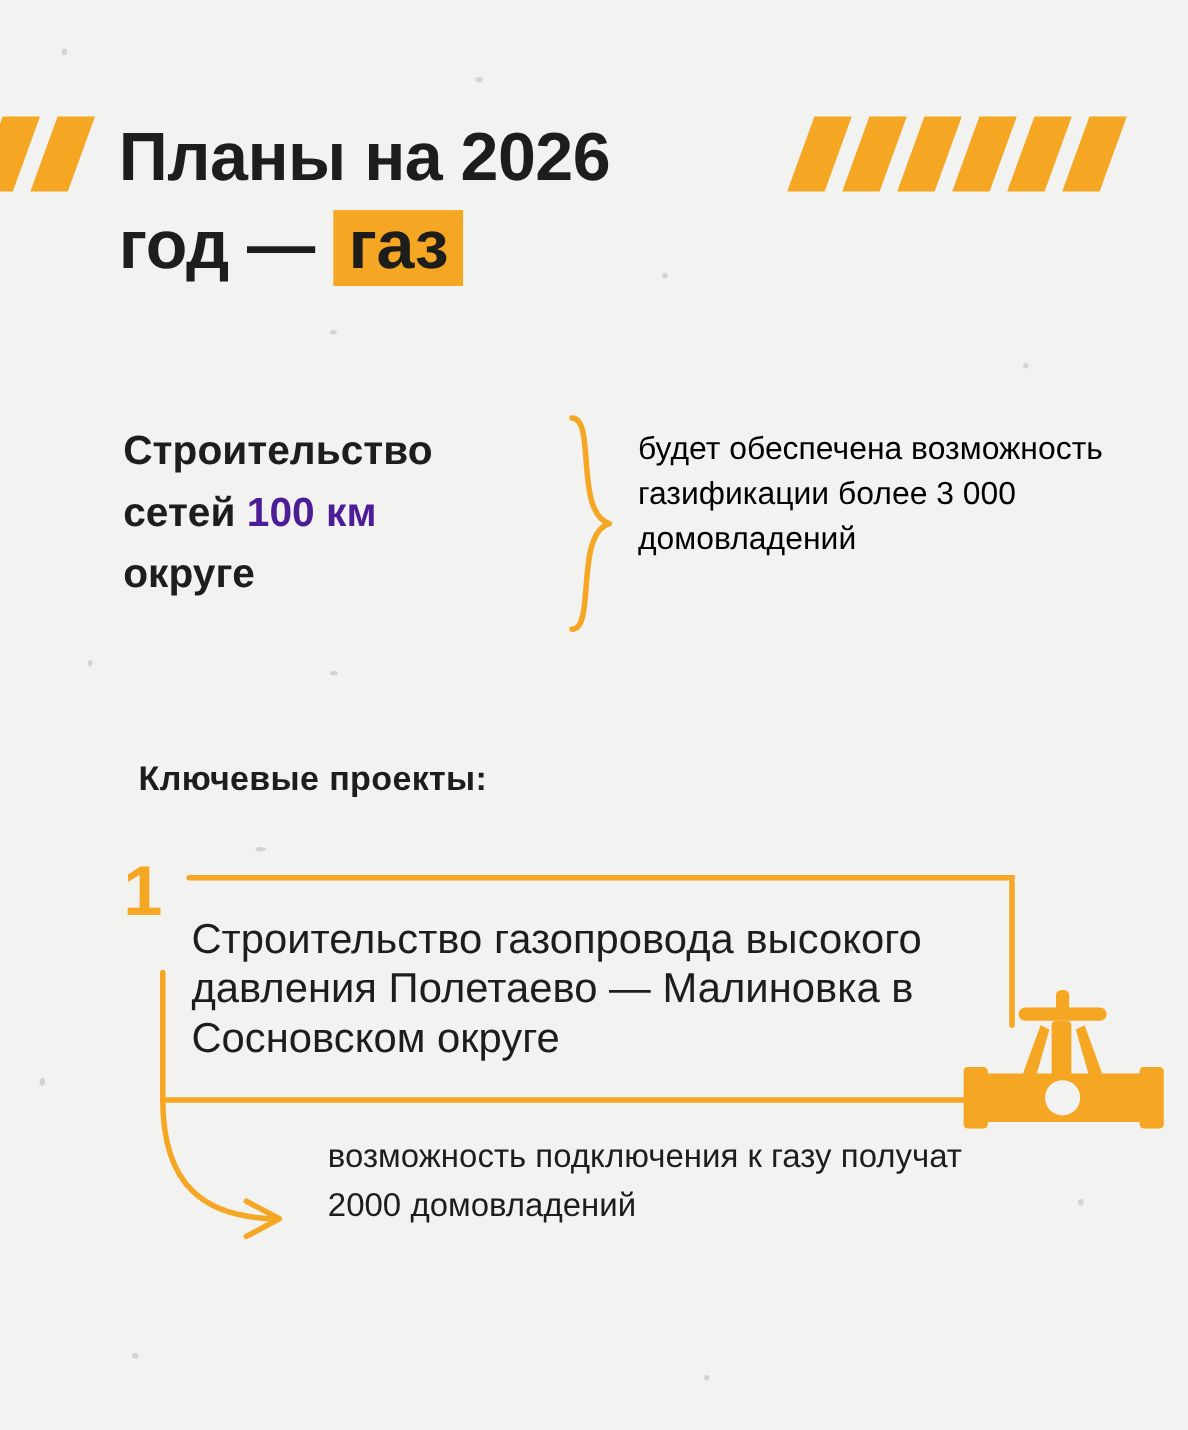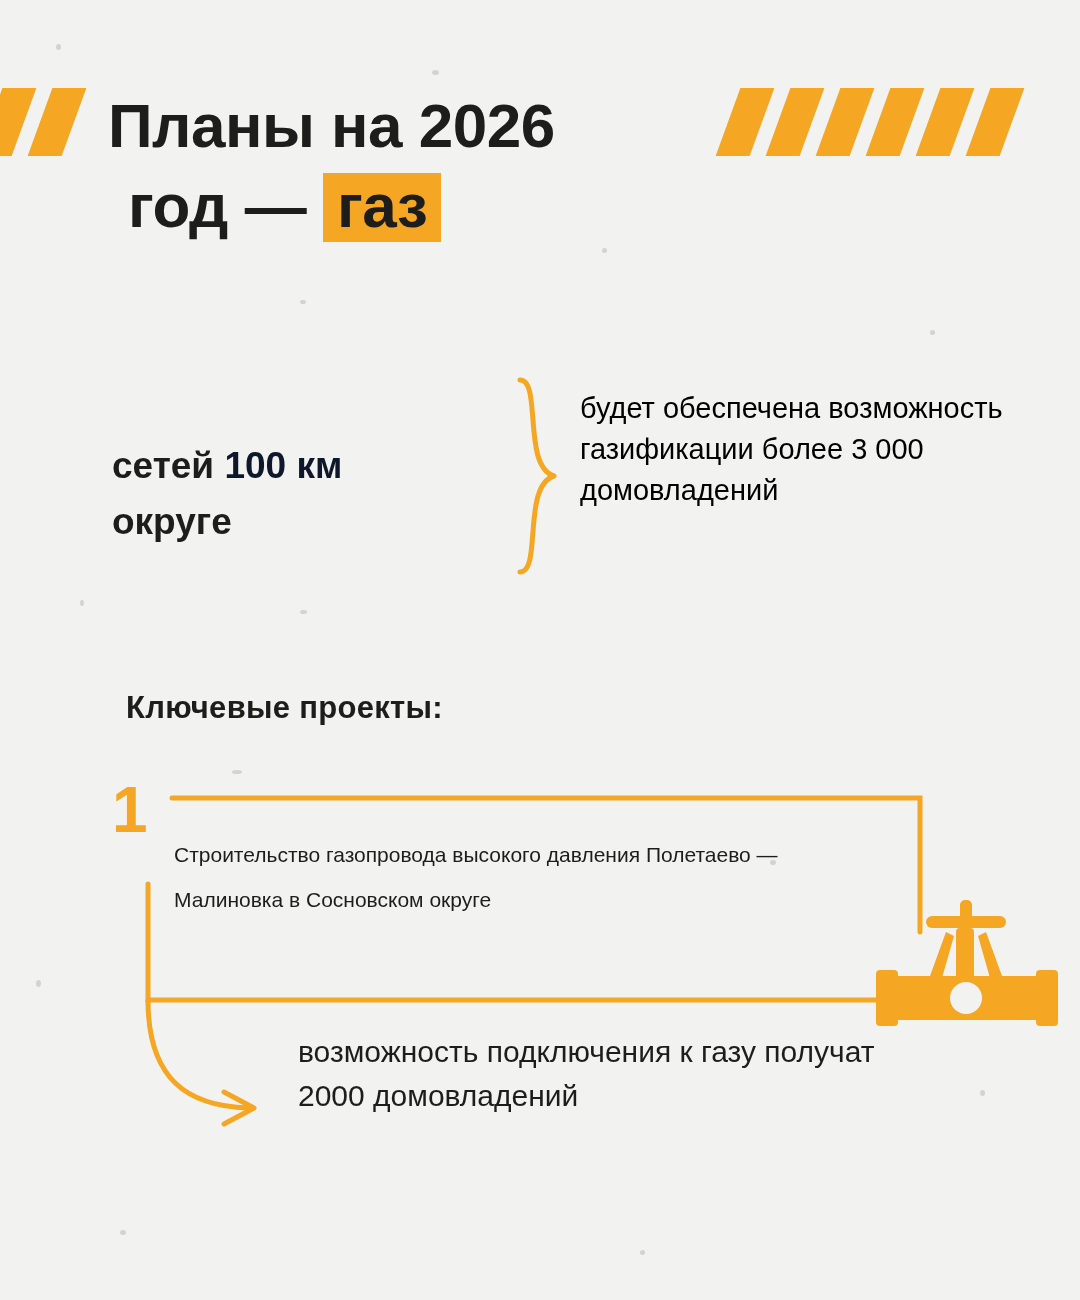--- a/index.html
+++ b/index.html
@@ -21,21 +21,21 @@
     position: absolute;
     border-radius: 50%;
     background: #b9b9b4;
     opacity: .55;
     pointer-events: none;
   }
 
   
   .header {
     position: absolute;
-    top: 0;
+    top: 18px;
     left: 0;
     width: 856px;
     height: 260px;
   }
   .stripe-group {
     position: absolute;
     top: 88px;
     display: flex;
     gap: 16px;
   }
@@ -53,21 +53,20 @@
     top: 86px;
     font-size: 62px;
     line-height: 80px;
     font-weight: 700;
     letter-spacing: -0.5px;
     margin: 0;
     z-index: 3;
   }
   .title-line2 {
     display: block;
-    margin-left: 20px;
   }
   .hl {
     background: #f5a623;
     padding: 0 14px 3px 14px;
     display: inline-block;
     line-height: 66px;
   }
 
   
   .km-block {
@@ -78,21 +77,21 @@
   }
   .km-left {
     position: absolute;
     left: 0;
     top: 0;
     width: 390px;
     font-size: 37px;
     line-height: 56px;
     font-weight: 700;
   }
-  .km-num { color: #0f172a; }
+  .km-num { color: #4c1d95; }
   .brace {
     position: absolute;
     left: 400px;
     top: -6px;
   }
   .km-right {
     position: absolute;
     left: 468px;
     top: 6px;
     width: 470px;
@@ -131,21 +130,21 @@
   .proj-frame {
     position: absolute;
     left: 0;
     top: 0;
   }
   .proj-text {
     position: absolute;
     left: 66px;
     top: 60px;
     width: 700px;
-    font-size: 21px;
+    font-size: 38px;
     line-height: 45px;
   }
 
   
   .valve {
     position: absolute;
     left: 760px;
     top: 120px;
   }
 
@@ -198,21 +197,21 @@
   <h1 class="title">
     <span>Планы на 2026</span>
     <span class="title-line2">
       <span>год — </span><span class="hl">газ</span>
     </span>
   </h1>
 </div>
 
 <div class="km-block">
   <div class="km-left">
-    <br>
+    <span>Строительство</span><br>
     <span>сетей </span><span class="km-num">100 км</span><br>
     <span>округе</span>
   </div>
 
   <svg class="brace" width="60" height="200" viewBox="0 0 60 200">
     <path d="M8 4 C 30 4, 10 90, 42 100 C 10 110, 30 196, 8 196" fill="none" stroke="#f5a623" stroke-width="5" stroke-linecap="round" stroke-linejoin="round"></path>
   </svg>
 
   <div class="km-right">будет обеспечена возможность газификации более 3 000 домовладений</div>
 </div>

